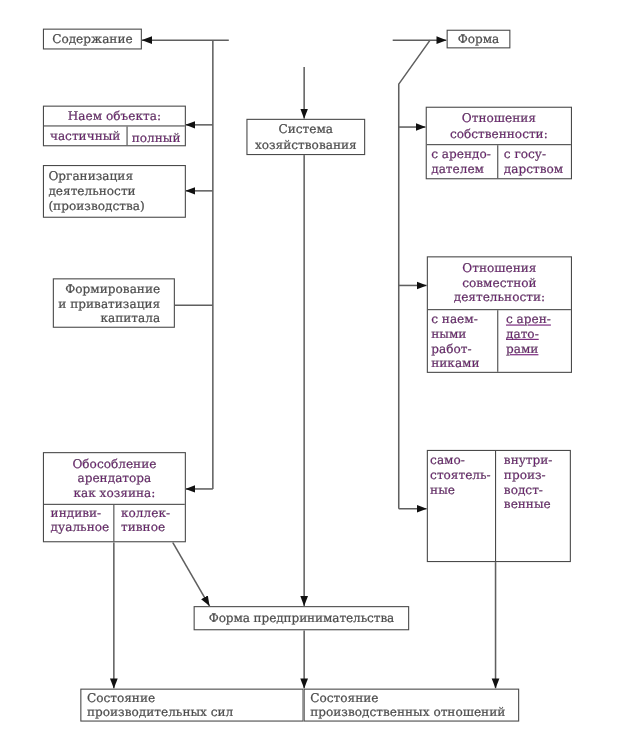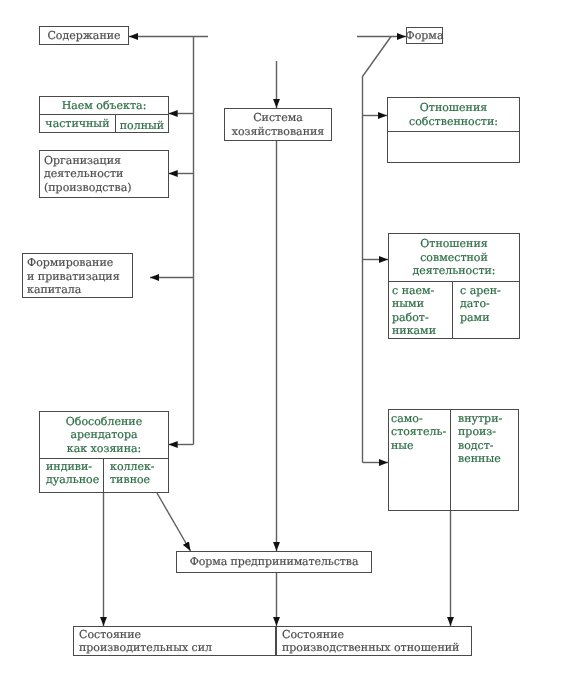--- a/index.html
+++ b/index.html
@@ -5,21 +5,21 @@
 <style>
   html,body{margin:0;padding:0;background:#ffffff;}
   #page{position:relative;width:563px;height:683px;background:#ffffff;
         font-family:"DejaVu Serif",serif;overflow:hidden;
         -webkit-font-smoothing:antialiased;text-rendering:geometricPrecision;}
   .node{position:absolute;box-sizing:border-box;color:#4d4d4d;}
   .bx{border:1px solid #4a4a4a;box-sizing:border-box;background:#fff;}
   .ctr{display:flex;align-items:center;justify-content:center;text-align:center;}
   .lft{display:flex;align-items:center;justify-content:flex-start;text-align:left;}
   .tbl{position:absolute;box-sizing:border-box;border:1px solid #4a4a4a;background:#fff;
-       display:flex;flex-direction:column;color:#15803d;}
+       display:flex;flex-direction:column;color:#701a75;}
   .tbl .hdr{box-sizing:border-box;display:flex;align-items:center;justify-content:center;
             text-align:center;border-bottom:1px solid #4a4a4a;}
   .tbl .row{box-sizing:border-box;display:flex;flex:1 1 auto;}
   .tbl .cell{box-sizing:border-box;display:flex;align-items:flex-start;
              justify-content:flex-start;text-align:left;}
   .tbl .cell.c2{border-left:1px solid #4a4a4a;}
   .ell{position:absolute;box-sizing:border-box;border:1px solid #4a4a4a;border-radius:50%;
        background:#fff;display:flex;align-items:center;justify-content:center;
        text-align:center;color:#4d4d4d;}
   svg.wires{position:absolute;left:0;top:0;width:563px;height:683px;pointer-events:none;}
@@ -55,21 +55,21 @@
       <path d="M276.5,573 L276.5,626" marker-end="url(#ahL)"></path>
       <path d="M450.5,510 L450.5,626" marker-end="url(#ahL)"></path>
     </g>
   </svg>
 
 
   <div class="node bx ctr" style="left:39px;top:26px;width:90px;height:19px;">
     <span class="t">Содержание</span>
   </div>
 
-  <div class="node bx ctr" style="left:406px;top:27px;width:37px;height:17px;">
+  <div class="node bx ctr" style="left:406px;top:27px;width:58px;height:17px;">
     <span class="t">Форма</span>
   </div>
 
   <div class="node bx ctr" style="left:224px;top:108px;width:108px;height:33px;">
     <span class="t">Система
 хозяйствования</span>
   </div>
 
   <div class="tbl" style="left:39px;top:96px;width:130px;height:37px;">
     <div class="hdr" style="height:18px;">
@@ -84,21 +84,21 @@
       </div>
     </div>
   </div>
 
   <div class="node bx lft" style="left:39px;top:150px;width:130px;height:48px;padding-left:4px;">
     <span class="t">Организация
 деятельности
 (производства)</span>
   </div>
 
-  <div class="node bx lft" style="left:22px;top:253px;width:111px;height:45px;padding-left:4px;padding-top:2px;">
+  <div class="node bx lft" style="left:48px;top:253px;width:111px;height:45px;padding-left:4px;padding-top:2px;text-align:right;">
     <span class="t">Формирование
 и приватизация
 капитала</span>
   </div>
 
   <div class="tbl" style="left:39px;top:411px;width:130px;height:82px;">
     <div class="hdr" style="height:47px;">
       <span class="t">Обособление
 арендатора
 как хозяина:</span>
@@ -113,36 +113,46 @@
 тивное</span>
       </div>
     </div>
   </div>
 
   <div class="tbl" style="left:387px;top:97px;width:133px;height:66px;">
     <div class="hdr" style="height:34px;">
       <span class="t">Отношения
 собственности:</span>
     </div>
+    <div class="row">
+      <div class="cell c1" style="width:65px;padding:2px 0 0 4px;">
+        <span class="t">с арендо-
+дателем</span>
+      </div>
+      <div class="cell c2" style="width:68px;padding:2px 0 0 5px;">
+        <span class="t">с госу-
+дарством</span>
+      </div>
+    </div>
   </div>
 
   <div class="tbl" style="left:388px;top:233px;width:132px;height:106px;">
     <div class="hdr" style="height:48px;">
       <span class="t">Отношения
 совместной
 деятельности:</span>
     </div>
     <div class="row">
       <div class="cell c1" style="width:64px;padding:2px 0 0 3px;">
         <span class="t">с наем-
 ными
 работ-
 никами</span>
       </div>
-      <div class="cell c2" style="width:68px;padding:2px 0 0 7px;">
+      <div class="cell c2" style="width:68px;padding:2px 0 0 7px;text-decoration:underline;">
         <span class="t">с арен-
 дато-
 рами</span>
       </div>
     </div>
   </div>
 
   <div class="tbl" style="left:388px;top:409px;width:131px;height:102px;">
     <div class="row">
       <div class="cell c1" style="width:62px;padding:2px 0 0 2px;">

